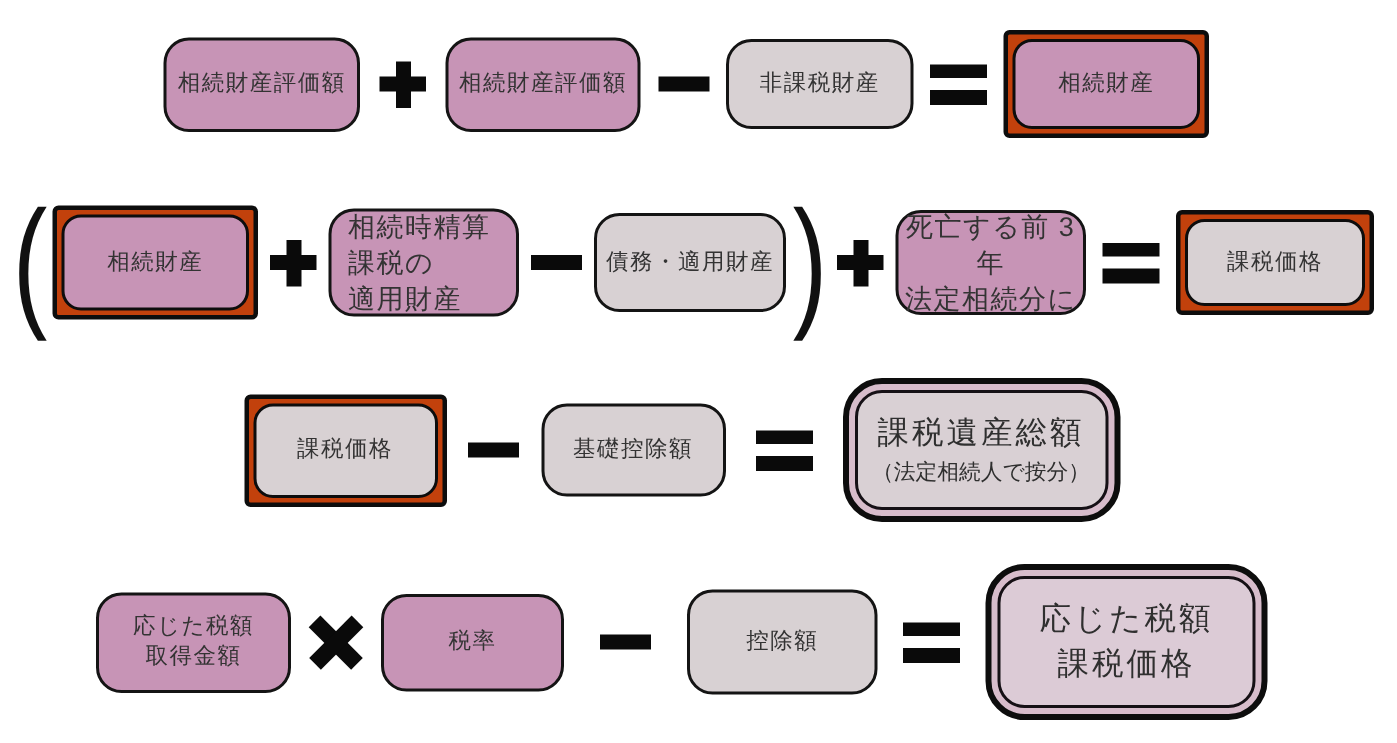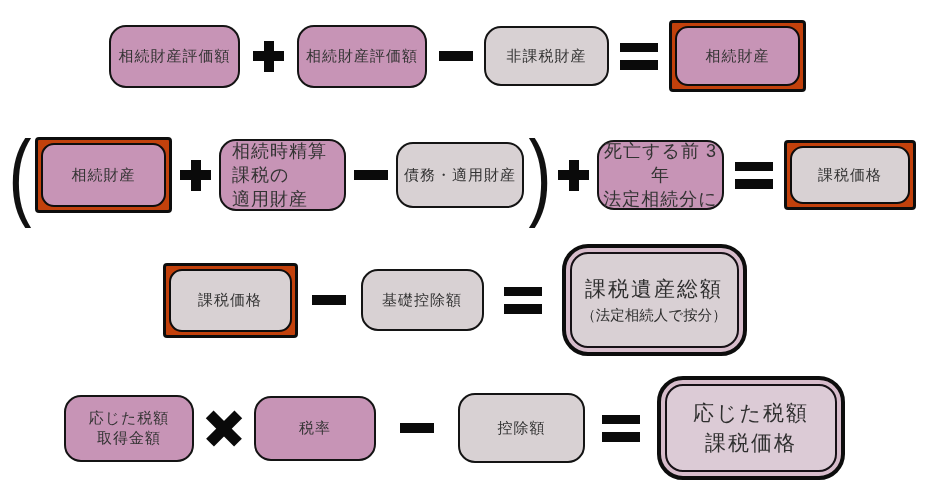--- a/index.html
+++ b/index.html
@@ -156,21 +156,21 @@
     </div>
     <div class="opwrap" style="width:63px;">
         <span class="op minus" aria-label="−"></span>
       </div>
     <div class="box light" style="width:123px;height:62px;">
       <span class="lbl">基礎控除額</span>
     </div>
     <div class="opwrap" style="width:78px;">
         <span class="op equals" aria-label="="></span>
       </div>
-    <div class="bigbox" style="width:185px;height:112px;">
+    <div class="bigbox" style="width:185px;height:96px;">
       <div class="bigbox-in fill-big3">
         <span class="title">課税遺産総額</span>
         <span class="subtitle">（法定相続人で按分）</span>
       </div>
     </div>
   </div>
 
   <div class="row" style="top:374px;height:108px;transform:translateX(-11px);">
     <div class="box pink" style="width:130px;height:67px;">
       <span class="lbl">応じた税額</span>

